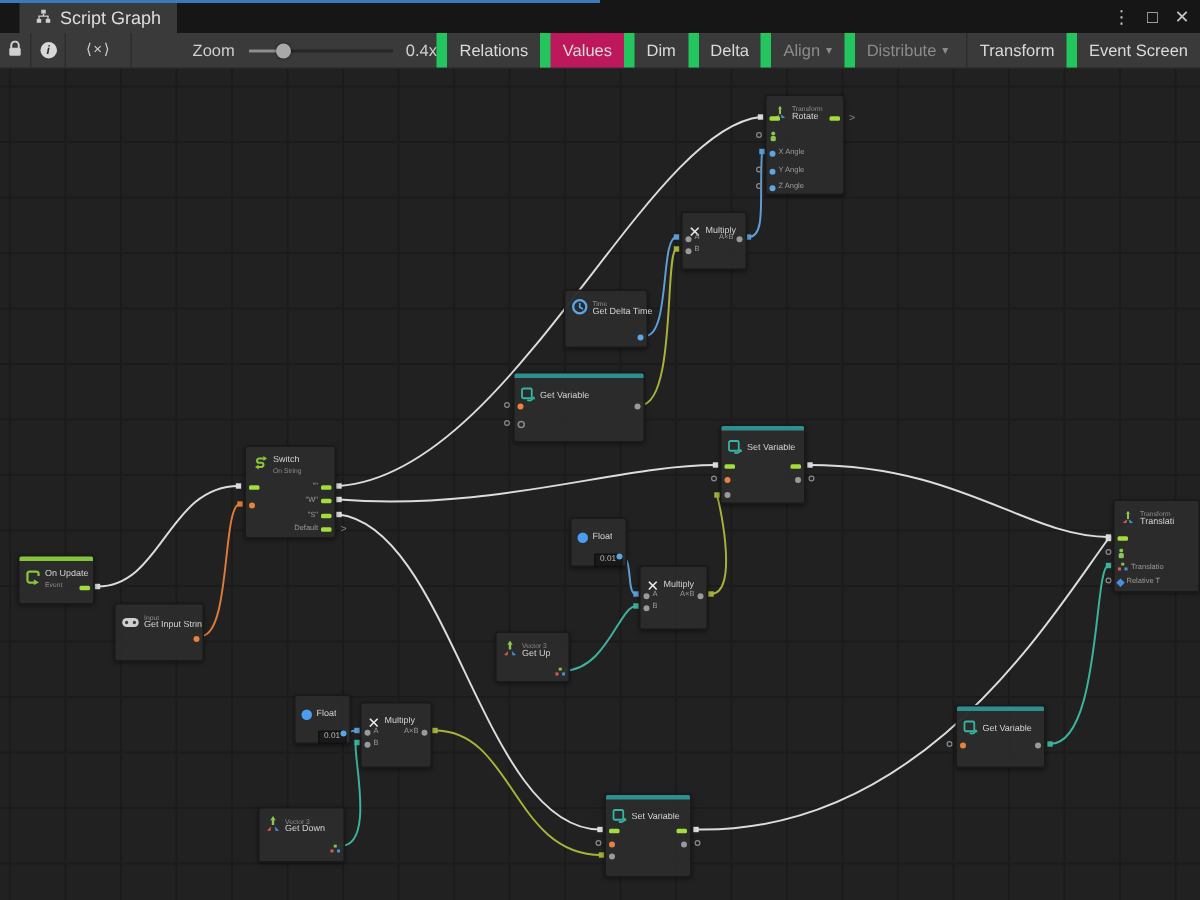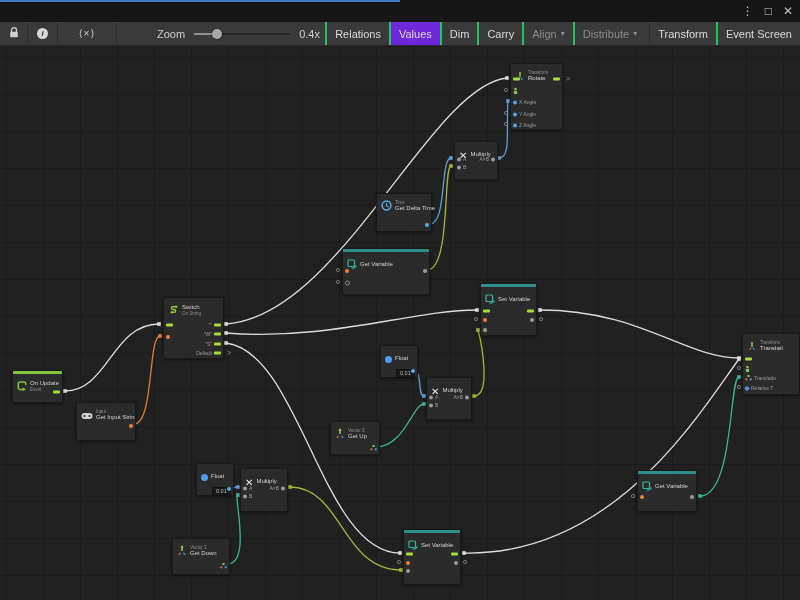--- a/index.html
+++ b/index.html
@@ -21,23 +21,23 @@
   .tcell{display:flex;align-items:center;justify-content:center;border-right:1px solid #2d2d2d;}
   .tcell.c1{width:27px}.tcell.c2{width:29px}.tcell.c3{width:58px;color:#cfcfcf;letter-spacing:1px;font-size:10px;}
   .gname{display:flex;align-items:center;gap:5px;padding-left:20px;color:#d8d8d8;}
   .zoomsec{display:flex;align-items:center;margin-left:40px;color:#cfcfcf;text-align:right;}
   .ztrack{position:relative;width:96px;height:2px;background:#262626;margin:0 9px;}
   .zfill{position:absolute;left:0;top:0;height:2px;background:#8f8f8f;}
   .zthumb{position:absolute;top:-4px;width:10px;height:10px;border-radius:50%;background:#a8a8a8;
        box-shadow:0 0 2px rgba(0,0,0,.6);}
   .spacer{flex:1;}
   .tbtns{display:flex;align-items:stretch;}
-  .tbtn{display:flex;align-items:center;padding:0 8px;border-left:2px solid #22c55e;
+  .tbtn{display:flex;align-items:center;padding:0 8px;border-left:7px solid #22c55e;
        color:#dadada;white-space:nowrap;}
-  .tbtn.active{background:#6d28d9;}
+  .tbtn.active{background:#be185d;}
   .tbtn.disabled{color:#8b8b8b;}
   .tbtn .dd{font-size:8px;margin-left:4px;}
   .tbtn.gap{margin-left:4px;border-left:1px solid #2d2d2d;}
   .info-ico{width:11px;height:11px;border-radius:50%;background:#d8d8d8;color:#2a2a2a;
        font-size:8px;font-weight:bold;display:flex;align-items:center;justify-content:center;font-style:italic;}
   
   .canvas{position:absolute;top:46px;left:0;width:800px;height:554px;background:#212121;
        background-image:linear-gradient(#1b1b1b 1px,transparent 1px),
                         linear-gradient(90deg,#1b1b1b 1px,transparent 1px);
        background-size:37px 37px;background-position:6px 11px;}
@@ -63,20 +63,31 @@
   .pdot{width:4px;height:4px;border-radius:50%;display:inline-block;}
   .pcirc{width:3px;height:3px;border-radius:50%;border:1px solid #8a8a8a;display:inline-block;}
   .pdiamond{width:4px;height:4px;background:#4a90e0;transform:rotate(45deg);display:inline-block;}
   .plab{line-height:1;}
 </style>
 </head>
 <body>
 
 <div class="tabbar">
   <div class="focusline"></div>
+  <div class="tab">
+    <span>
+      <svg width="10" height="10" viewBox="0 0 10 10">
+          <rect x="3.5" y="0.5" width="3" height="2.6" fill="#cfcfcf"></rect>
+          <rect x="0.5" y="6.6" width="3" height="2.6" fill="#cfcfcf"></rect>
+          <rect x="6.5" y="6.6" width="3" height="2.6" fill="#cfcfcf"></rect>
+          <path d="M5 3.1v1.6M2 6.6V4.7h6v1.9" stroke="#cfcfcf" stroke-width="0.9" fill="none"></path>
+        </svg>
+    </span>
+    <span>Script Graph</span>
+  </div>
   <div class="winctl">
     <span>⋮</span>
     <span>□</span>
     <span>✕</span>
   </div>
 </div>
 
 <div class="toolbar">
   <div class="tcell c1">
     <span>
@@ -98,21 +109,21 @@
       <div class="zfill" style="width: 24%;"></div>
       <div class="zthumb" style="left: calc(24% - 5px);"></div>
     </div>
     <span>0.4x</span>
   </div>
   <div class="spacer"></div>
   <div class="tbtns">
       <div class="tbtn">Relations</div>
       <div class="tbtn active">Values</div>
       <div class="tbtn">Dim</div>
-      <div class="tbtn">Carry</div>
+      <div class="tbtn">Delta</div>
       <div class="tbtn disabled">Align<span class="dd">▾</span></div>
       <div class="tbtn disabled">Distribute<span class="dd">▾</span></div>
       <div class="tbtn gap">Transform</div>
       <div class="tbtn">Event Screen</div>
     </div>
 </div>
 
 <div class="canvas"></div>
 <div class="overlay">
   <svg class="wires" width="800" height="600">

